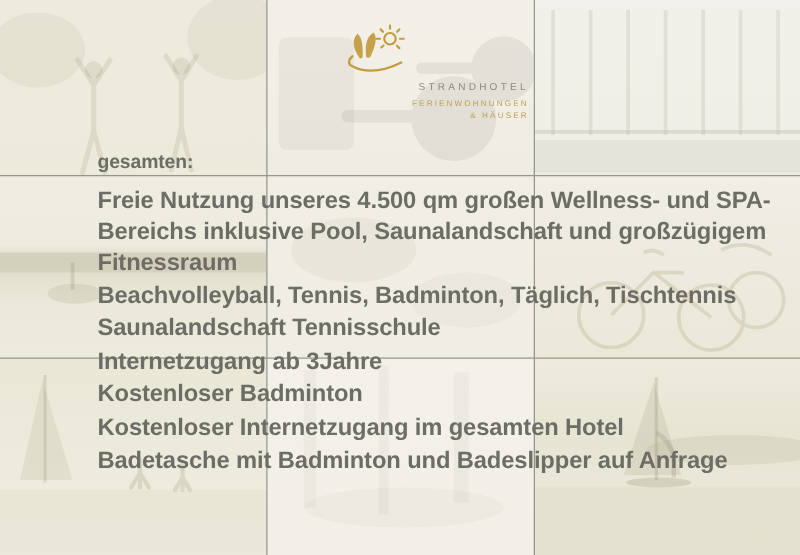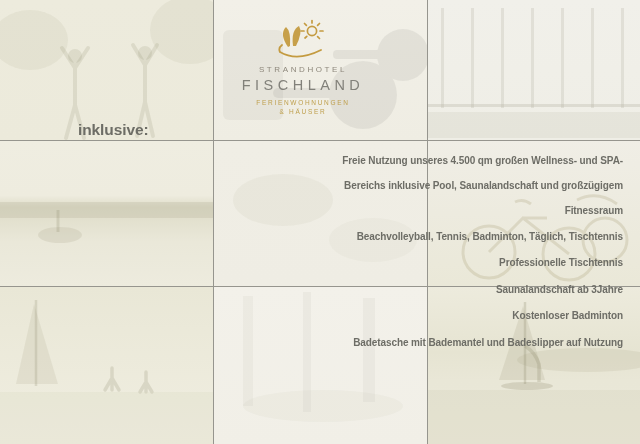--- a/index.html
+++ b/index.html
@@ -19,33 +19,33 @@
   .c7{left:0;top:286px;width:213px;height:158px;background:linear-gradient(180deg,#e9e7d6,#f0eee1);}
   .c8{left:213px;top:286px;width:214px;height:158px;background:linear-gradient(180deg,#f3f1ea,#f1efe7);}
   .c9{left:427px;top:286px;width:213px;height:158px;background:linear-gradient(180deg,#edebdd 0%,#e6e4d2 42%,#e9e7d7 60%,#ebe9da 100%);}
 
   
   .gline{position:absolute;background:#96958e;}
   .v{width:1px;height:444px;top:0;}
   .h{height:1px;width:640px;left:0;}
 
   
-  .logo{position:absolute;left:183px;top:17px;width:240px;text-align:center;}
+  .logo{position:absolute;left:183px;top:17px;width:240px;text-align:right;}
   .logo-icon{display:block;margin:0 auto 1px auto;}
   .brand1{font-size:8px;letter-spacing:2.6px;color:#8e887c;font-weight:400;margin-top:2px;}
   .brand2{font-size:14.5px;letter-spacing:4.5px;color:#82817a;font-weight:400;margin-top:3px;}
   .brand-sub{font-size:6.5px;letter-spacing:1.7px;color:#bfa04e;font-weight:400;}
   .sub1{margin-top:6px;}
   .sub2{margin-top:2px;}
 
   
   .content{position:absolute;left:78px;top:0;width:545px;color:#6d6d66;}
   .heading{position:absolute;left:0;top:121px;font-size:15.5px;font-weight:700;letter-spacing:-0.1px;}
   .items{position:absolute;left:0;top:149px;width:545px;}
-  .item{font-size:10px;font-weight:700;letter-spacing:-0.1px;line-height:24.8px;margin-bottom:1.6px;white-space:pre-line;text-align:right;}
+  .item{font-size:19px;font-weight:700;letter-spacing:-0.1px;line-height:24.8px;margin-bottom:1.6px;white-space:pre-line;}
 </style>
 </head>
 <body>
 
 <div class="page">
 
   <div class="cell c1">
     <svg width="213" height="140" viewBox="0 0 213 140">
       <g stroke="#8a8768" stroke-width="4" fill="none" opacity="0.16" stroke-linecap="round">
         <path d="M75 65 L75 105 M75 105 L66 138 M75 105 L84 138 M75 68 L62 48 M75 68 L88 48"></path>
@@ -156,32 +156,32 @@
         <path d="M52.5 21.5 L50.6 19.6"></path>
           <path d="M37.5 6.5 L39.4 8.4"></path>
           <path d="M34 14 L37 14"></path>
         <path d="M38 21 L39.8 19.4"></path>
       </g>
       <path d="M21 30 Q12 17 19 10 Q24 14 23 29 Z" fill="#c49b41" opacity="0.95"></path>
       <path d="M26 29 Q24 13 32 9 Q36 15 29 29 Z" fill="#c49b41" opacity="0.95"></path>
       <path d="M13 35 Q11 31 15 28 M13 35 Q30 45 54 33" stroke="#c49b41" stroke-width="1.8" fill="none" stroke-linecap="round"></path>
     </svg>
     <div class="brand1">STRANDHOTEL</div>
-    <div class="brand2">FISCHLAND</div>
     <div class="brand-sub sub1">FERIENWOHNUNGEN</div>
     <div class="brand-sub sub2">&amp; HÄUSER</div>
   </div>
 
   <div class="content">
-    <div class="heading">inklusive:</div>
+    <div class="heading">gesamten:</div>
     <div class="items">
       <div class="item">Freie Nutzung unseres 4.500 qm großen Wellness- und SPA-
 Bereichs inklusive Pool, Saunalandschaft und großzügigem
 Fitnessraum</div>
       <div class="item">Beachvolleyball, Tennis, Badminton, Täglich, Tischtennis</div>
-      <div class="item">Professionelle Tischtennis</div>
-      <div class="item">Saunalandschaft ab 3Jahre</div>
+      <div class="item">Saunalandschaft Tennisschule</div>
+      <div class="item">Internetzugang ab 3Jahre</div>
       <div class="item">Kostenloser Badminton</div>
-      <div class="item">Badetasche mit Bademantel und Badeslipper auf Nutzung</div>
+      <div class="item">Kostenloser Internetzugang im gesamten Hotel</div>
+      <div class="item">Badetasche mit Badminton und Badeslipper auf Anfrage</div>
     </div>
   </div>
 
 </div>
 
 </body></html>

